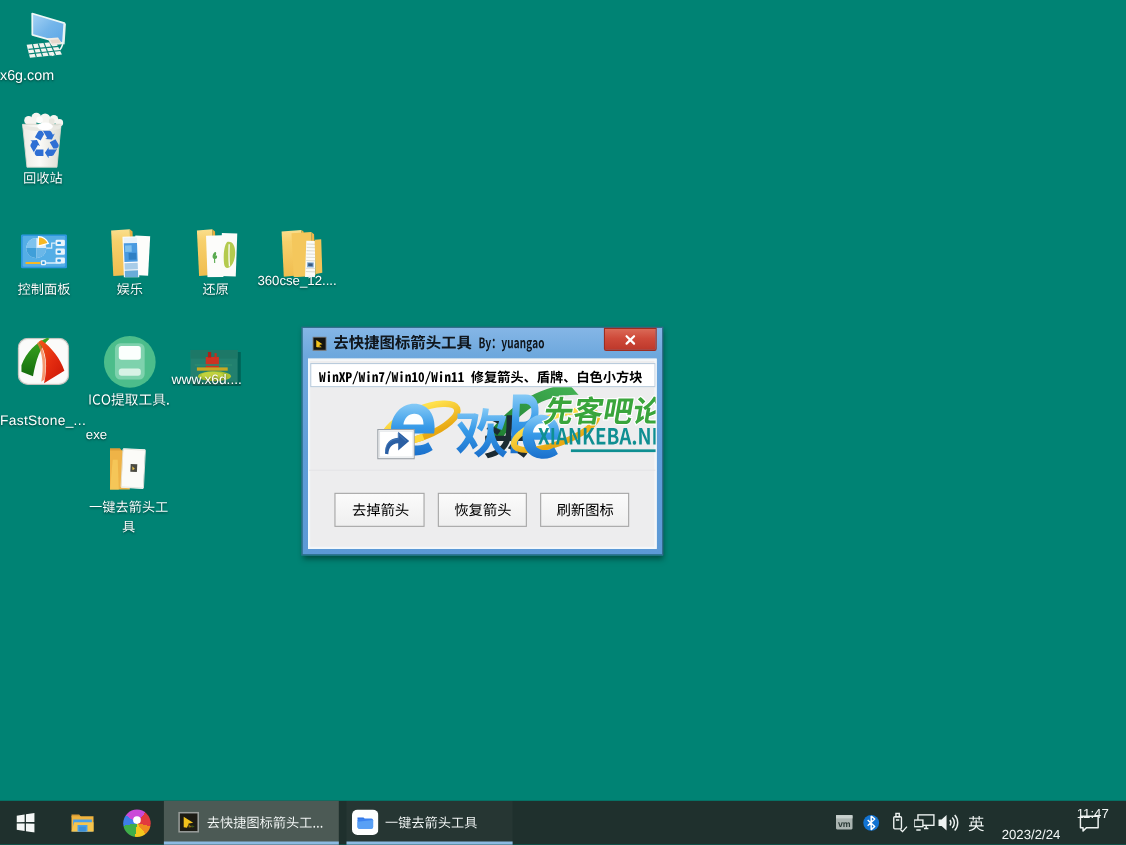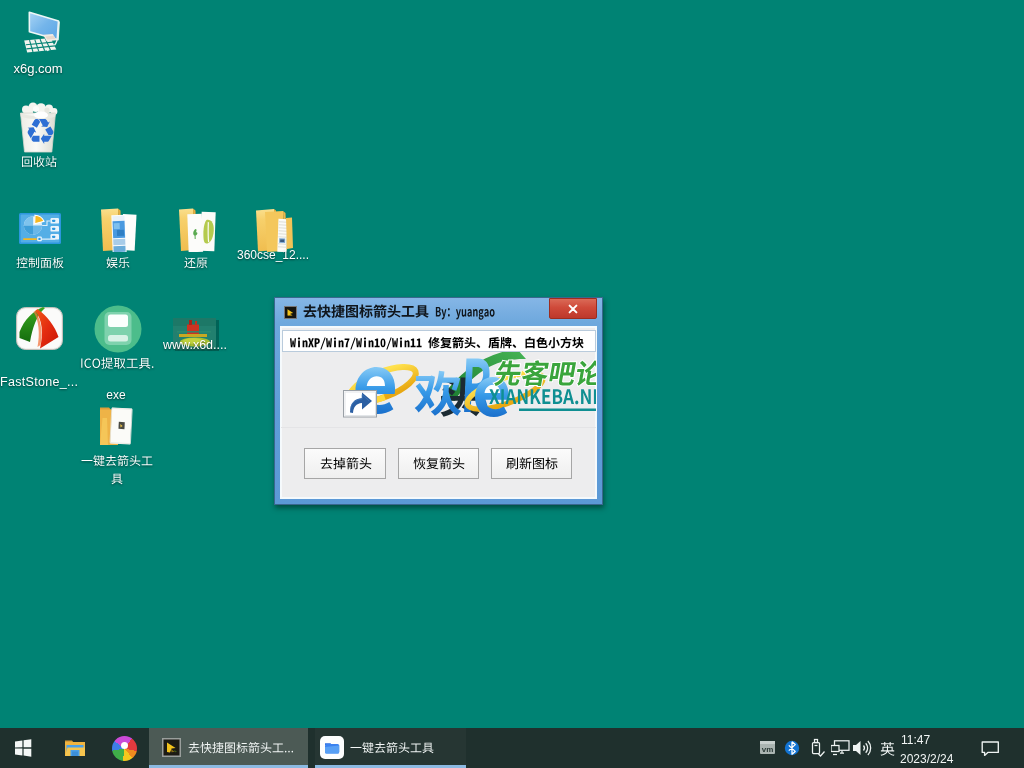--- a/index.html
+++ b/index.html
@@ -1,18 +1,18 @@
 <!DOCTYPE html>
 <html><head><meta charset="utf-8">
 <style>
 *{margin:0;padding:0;box-sizing:border-box}
 body{width:1024px;height:768px;overflow:hidden;position:relative;
   font-family:"Liberation Sans",sans-serif;background:#008374}
 .abs{position:absolute}
-.lbl{position:absolute;color:#fff;font-size:12px;text-align:center;
+.lbl{position:absolute;color:#fff;font-size:12px;text-align:left;
   text-shadow:0 1px 2px rgba(0,0,0,.6);white-space:nowrap}
 </style></head>
 <body>
 
 <svg class="abs" style="left:12px;top:8px" width="52" height="50" viewBox="0 0 52 50">
 <defs>
       <linearGradient id="scr" x1="0" y1="0" x2="1" y2="1">
 <stop offset="0" stop-color="#a8d4f5"></stop>
         <stop offset=".5" stop-color="#74b5ea"></stop>
         <stop offset="1" stop-color="#5aa5e6"></stop>
@@ -360,16 +360,16 @@
 <path d="M0 5 L3 5 L7.5 1 L7.5 15 L3 11 L0 11 Z" fill="#eef3f2"></path>
 <g fill="none" stroke="#eef3f2" stroke-width="1.3">
 <path d="M10.5 5.5 A4 4 0 0 1 10.5 10.5"></path>
 <path d="M12.7 3.2 A7 7 0 0 1 12.7 12.8"></path>
 <path d="M14.9 1 A10.3 10.3 0 0 1 14.9 15"></path>
 </g>
   </svg>
 <svg style="position:absolute;left:879.0px;top:737.5px;overflow:visible" width="19" height="21">
     <path transform="translate(1,16.5)" d="M6.9 -9.4L6.9 -7.7L2.4 -7.7L2.4 -4.2L0.9 -4.2L0.9 -3.1L6.5 -3.1C5.9 -1.8 4.3 -0.6 0.6 0.3C0.8 0.5 1.1 1.0 1.3 1.2C5.2 0.3 6.9 -1.1 7.6 -2.7C8.8 -0.5 10.8 0.7 13.8 1.2C14.0 0.9 14.3 0.4 14.5 0.2C11.6 -0.2 9.6 -1.2 8.5 -3.1L14.2 -3.1L14.2 -4.2L12.7 -4.2L12.7 -7.7L8.0 -7.7L8.0 -9.4ZM3.5 -4.2L3.5 -6.7L6.9 -6.7L6.9 -5.3C6.9 -4.9 6.8 -4.5 6.8 -4.2ZM11.6 -4.2L8.0 -4.2C8.0 -4.5 8.0 -4.9 8.0 -5.2L8.0 -6.7L11.6 -6.7ZM9.6 -12.6L9.6 -11.2L5.3 -11.2L5.3 -12.6L4.2 -12.6L4.2 -11.2L1.0 -11.2L1.0 -10.2L4.2 -10.2L4.2 -8.6L5.3 -8.6L5.3 -10.2L9.6 -10.2L9.6 -8.6L10.7 -8.6L10.7 -10.2L13.9 -10.2L13.9 -11.2L10.7 -11.2L10.7 -12.6Z" fill="#f2f6f5"></path>
   </svg>
-<div class="abs" style="left:901px;top:732.5px;width:64px;height:13px;color:#f2f6f5;font-size:12px;text-align:left">11:47</div>
-<div class="abs" style="left:900px;top:751.5px;width:64px;height:13px;color:#f2f6f5;font-size:12px;text-align:left">2023/2/24</div>
+<div class="abs" style="left:944px;top:732.5px;width:64px;height:13px;color:#f2f6f5;font-size:12px;text-align:right">11:47</div>
+<div class="abs" style="left:900px;top:751.5px;width:64px;height:13px;color:#f2f6f5;font-size:12px;text-align:right">2023/2/24</div>
 <svg class="abs" style="left:981px;top:741px" width="19" height="16" viewBox="0 0 19 16">
 <path d="M1.2 1 L17.3 1 L17.3 11.4 L6.8 11.4 L3.6 14.4 L3.6 11.4 L1.2 11.4 Z" fill="none" stroke="#eef3f2" stroke-width="1.35" stroke-linejoin="round"></path>
 </svg>
 </body></html>

